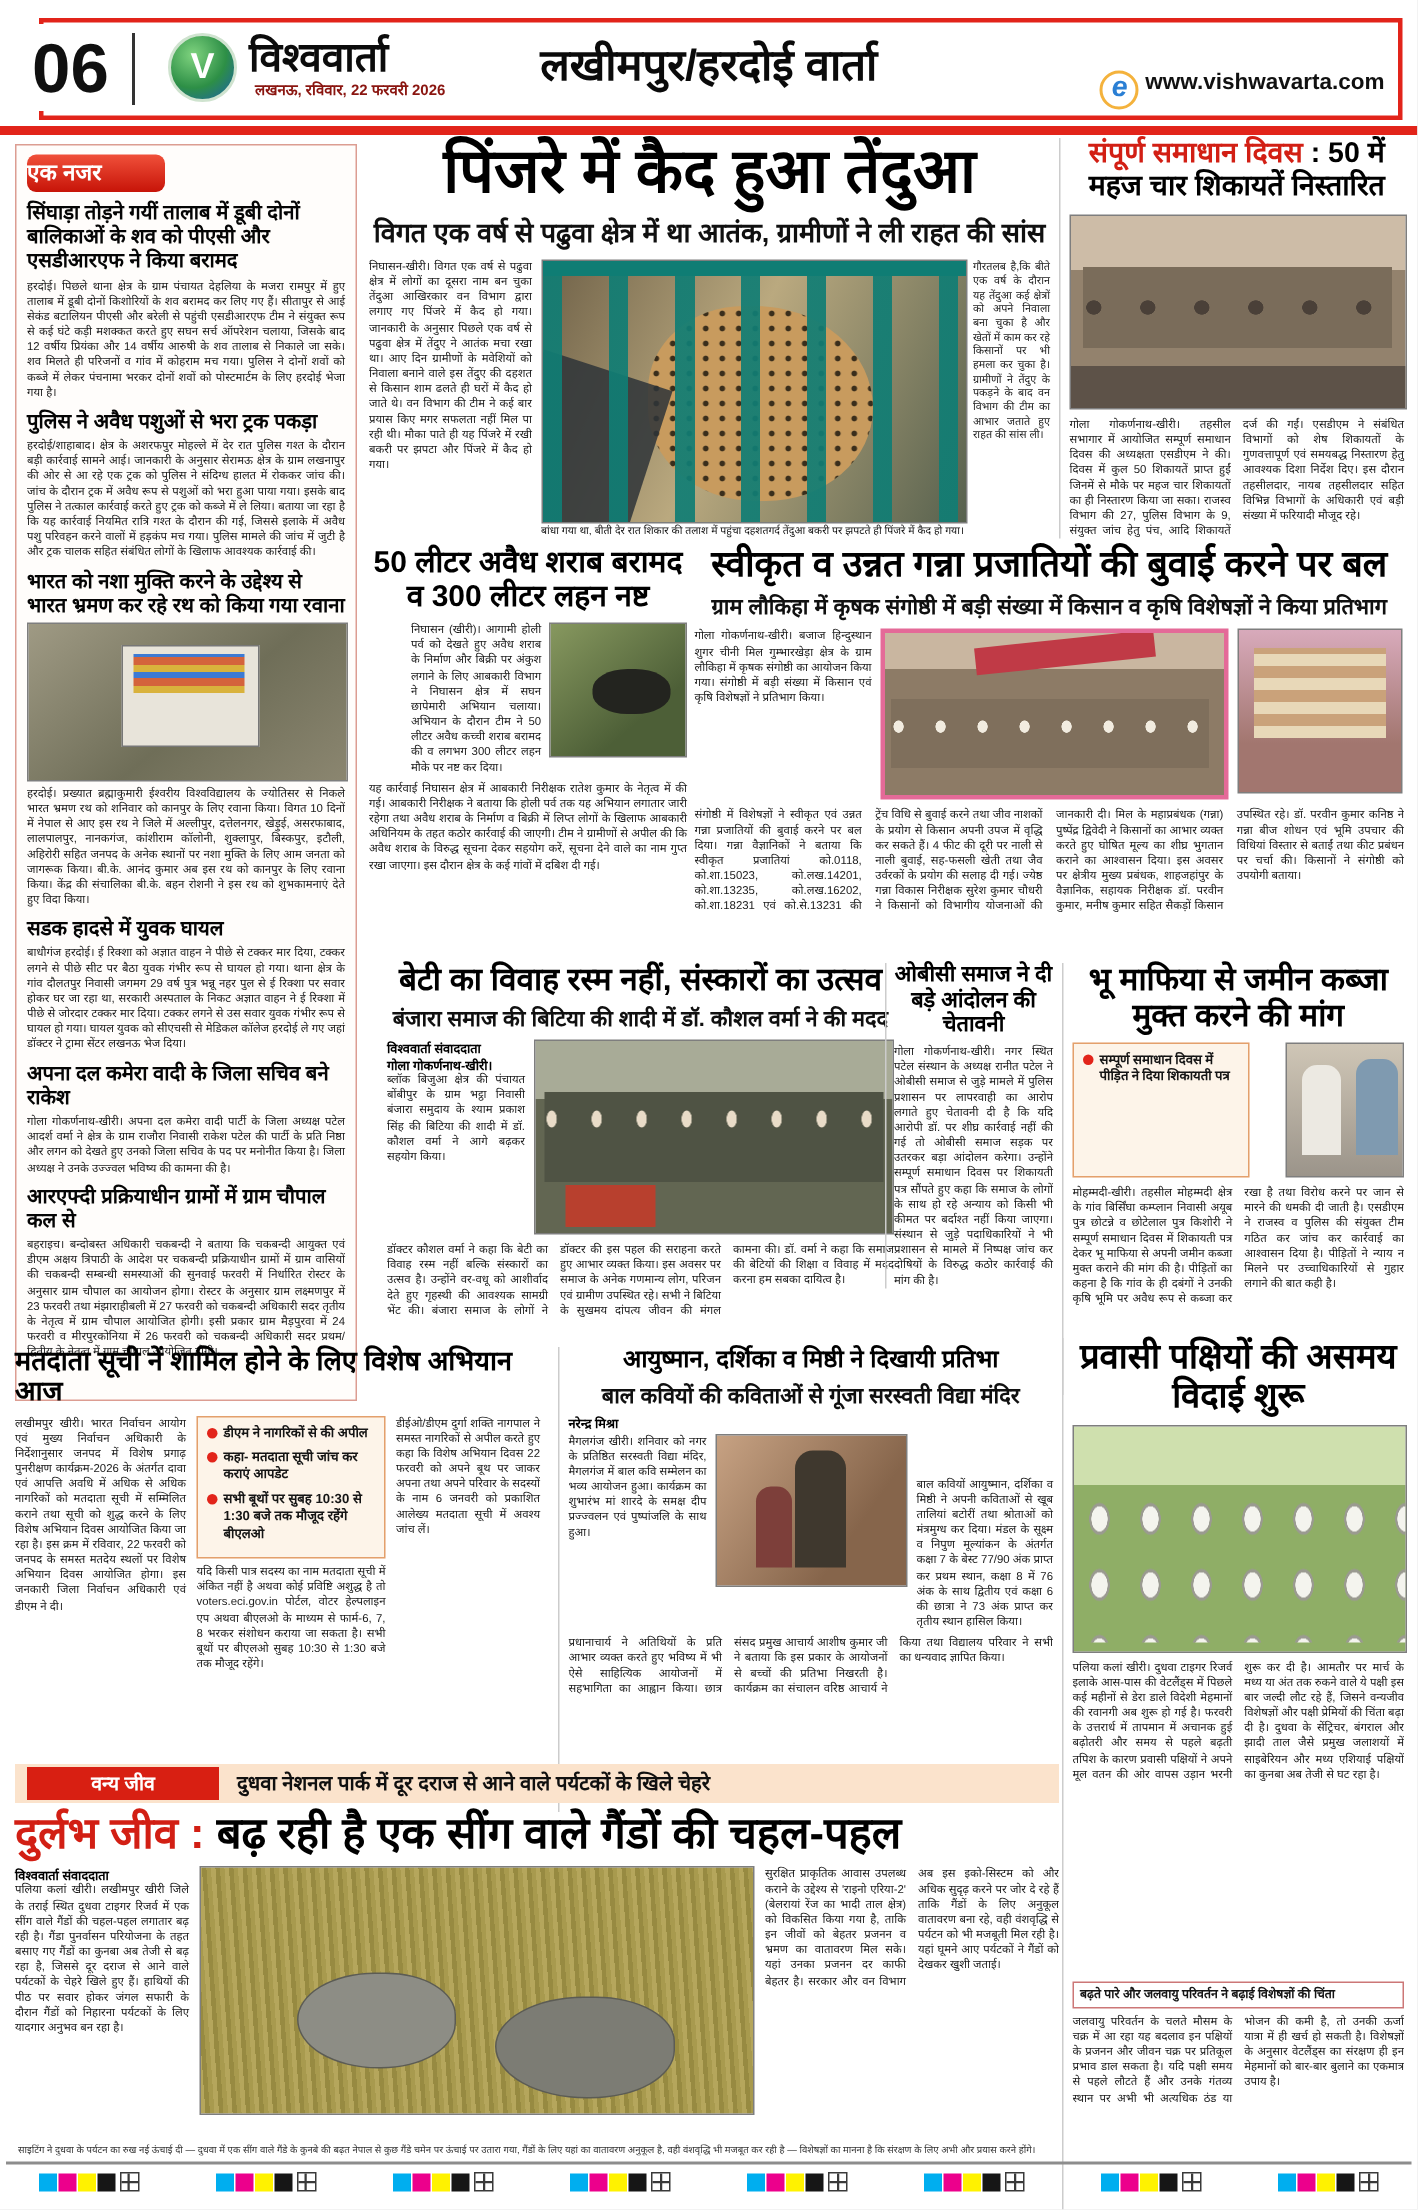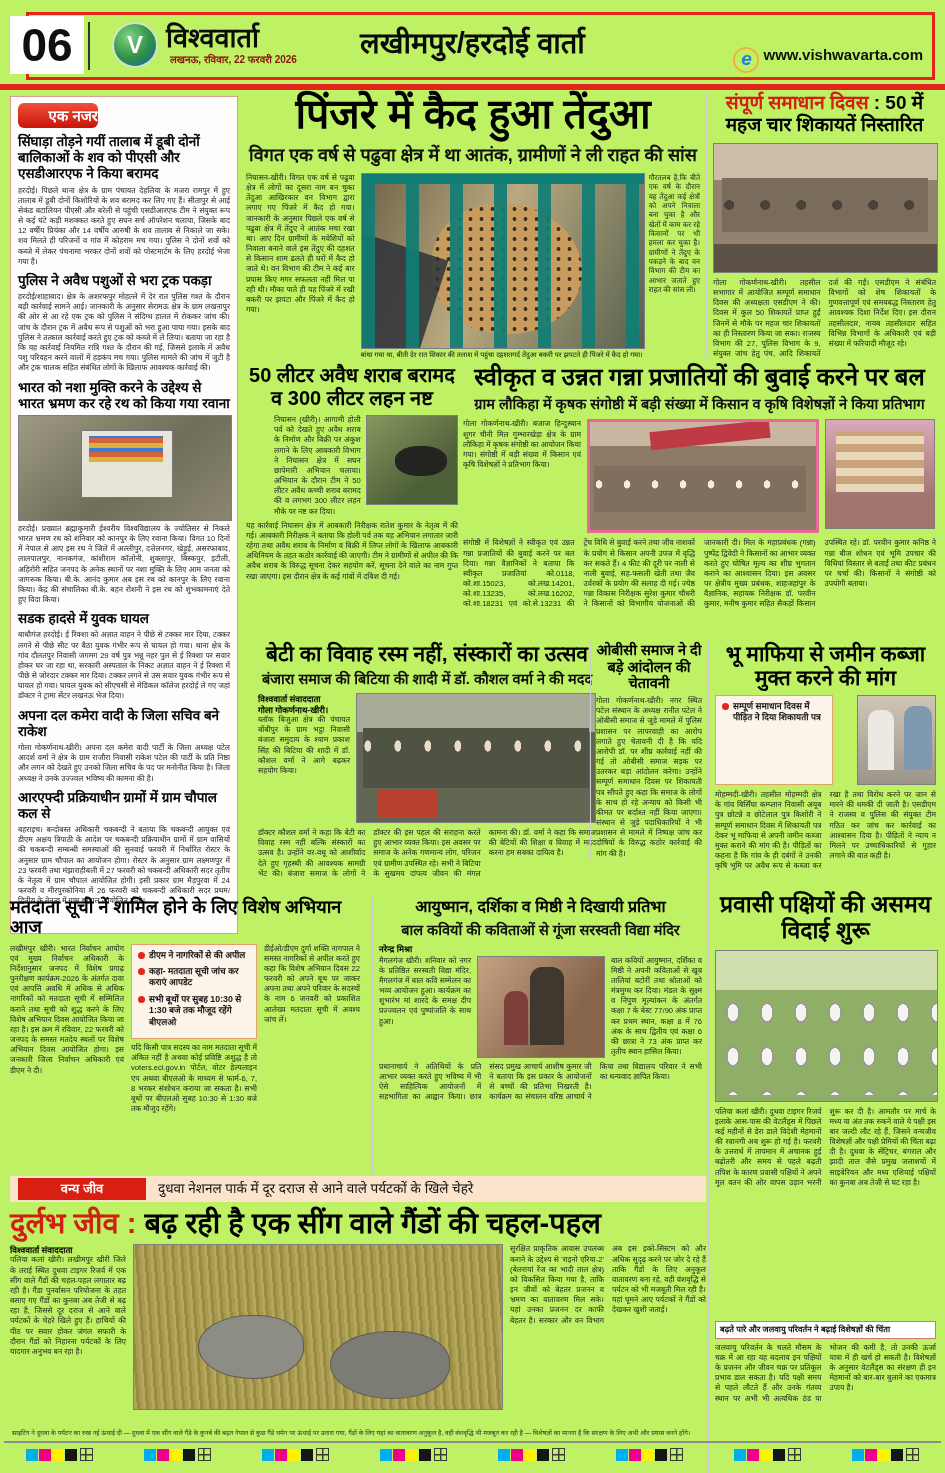--- a/index.html
+++ b/index.html
@@ -1,16 +1,16 @@
 <!DOCTYPE html>
 <html><head>
 <meta charset="utf-8">
 <style>
   html,body{margin:0;padding:0;background:#e9e9e9;}
-  #page{position:relative;width:945px;height:1473px;background:#bef264;margin:0 auto;
+  #page{position:relative;width:945px;height:1473px;background:#ffffff;margin:0 auto;
         font-family:"Liberation Sans",sans-serif;overflow:hidden;}
   .abs{position:absolute;}
   .just{text-align:justify;font-size:7.6px;line-height:1.34;color:#1b1b1b;}
   .just2{text-align:justify;font-size:7.2px;line-height:1.3;color:#222;}
   .red{color:#d21f14;}
   .ph{position:relative;overflow:hidden;border:1px solid #7e7e7e;background:#b9ab94;}
   .cap{font-size:7px;line-height:1.25;color:#111;margin-top:2px;text-align:justify;}
   .cols2{column-count:2;column-gap:8px;}
   .cols3{column-count:3;column-gap:8px;}
   .cols4{column-count:4;column-gap:9px;}
@@ -24,22 +24,22 @@
         background:radial-gradient(circle at 35% 30%,#7fd37f,#2d8f46 55%,#1c5fae);
         color:#fff;font-weight:bold;font-size:24px;text-align:center;line-height:42px;border:2px solid #cfe3cf;}
   .masthead{position:absolute;top:18px;left:166px;font-size:27px;font-weight:bold;color:#0b0b0b;}
   .dateline{position:absolute;top:52px;left:170px;font-size:10px;font-weight:bold;color:#8a1510;}
   .sectitle{position:absolute;top:22px;left:0;width:945px;text-align:center;font-size:29px;font-weight:bold;color:#0a0a0a;}
   .website{position:absolute;top:46px;right:22px;font-size:15px;font-weight:bold;color:#111;}
   .ie{display:inline-block;width:22px;height:22px;border-radius:50%;color:#2a7fd4;font-weight:bold;
       font-style:italic;font-size:19px;line-height:20px;text-align:center;border:2px solid #f4b23c;vertical-align:-5px;margin-right:4px;}
   
   .enbox{position:absolute;top:96px;left:10px;width:228px;height:838px;border:1px solid #dc9d92;padding:6px 7px;box-sizing:border-box;overflow:hidden;background:#fffdfb;}
-  .entitle{width:80px;height:25px;border-radius:6px;background:linear-gradient(#f0503a,#c71408);
-           color:#fff;font-weight:bold;font-size:15px;text-align:right;line-height:25px;margin-bottom:6px;}
+  .entitle{width:92px;height:25px;border-radius:6px;background:linear-gradient(#f0503a,#c71408);
+           color:#fff;font-weight:bold;font-size:15px;text-align:left;line-height:25px;margin-bottom:6px;}
   .enh{font-size:13.5px;font-weight:bold;line-height:1.2;color:#050505;margin:6px 0 3px 0;}
   
   .leadh{font-size:41px;font-weight:bold;color:#000;text-align:center;line-height:1.02;}
   .leadsub{font-size:18px;font-weight:bold;color:#101010;text-align:center;margin-top:6px;}
   .cagebars{position:absolute;inset:0;background:repeating-linear-gradient(90deg,rgba(16,125,116,.92) 0 13px,rgba(0,0,0,0) 13px 44px);}
   .cagetop{position:absolute;left:0;top:0;width:100%;height:10px;background:#0f7d74;}
   .leopard{position:absolute;left:70px;top:30px;width:150px;height:130px;border-radius:45% 55% 50% 50%;
            background:radial-gradient(circle,#3a2e1c 1.6px,transparent 2.2px) 0 0/11px 10px,#c89b5e;}
   .plastic{position:absolute;left:-20px;top:70px;width:90px;height:120px;background:#2e3438;transform:rotate(18deg);opacity:.85;}
   
@@ -48,21 +48,21 @@
   .sub2{font-size:14.5px;font-weight:bold;text-align:center;color:#101010;}
   .byline{font-size:8.5px;font-weight:bold;color:#000;}
   .bulletbox{border:1px solid #e3a06c;background:#fdf4e9;padding:5px 6px;box-sizing:border-box;}
   .bullet{display:flex;gap:4px;font-size:8.8px;font-weight:bold;line-height:1.3;color:#151515;margin-bottom:5px;}
   .dot{width:7px;height:7px;border-radius:50%;background:#e2241a;flex:0 0 7px;margin-top:2px;}
   .notebox{border:1px solid #c77;padding:3px 4px;font-size:8.2px;font-weight:bold;line-height:1.25;color:#141414;background:#fff;}
   
   .strip{position:absolute;top:1176px;left:10px;width:696px;height:26px;background:#fbe3cc;}
   .striplabel{position:absolute;left:8px;top:2px;width:128px;height:22px;background:#d81f12;color:#fff;
               font-weight:bold;font-size:13px;text-align:center;line-height:22px;}
-  .striptext{position:absolute;left:148px;top:3px;font-size:13.5px;font-weight:normal;color:#101010;}
+  .striptext{position:absolute;left:148px;top:3px;font-size:13.5px;font-weight:bold;color:#101010;}
   .rhinoh{font-size:29px;font-weight:bold;line-height:1.05;}
   .rh-blob{position:absolute;background:#8d8d85;border:1px solid #5c5c54;border-radius:50% 45% 48% 52%;}
   
   .regbar{position:absolute;top:1448px;left:0;width:945px;display:flex;justify-content:space-around;align-items:center;}
   .reggroup{display:flex;gap:1px;align-items:center;}
   .sq{width:12px;height:12px;display:inline-block;}
   .c{background:#00aeef}.m{background:#ec008c}.y{background:#fff200}.k{background:#161616}
   .gridm{width:11px;height:11px;border:1.5px solid #3a3a3a;display:inline-block;margin-left:2px;
         background:linear-gradient(#3a3a3a,#3a3a3a) 50% 0/1.5px 100% no-repeat,linear-gradient(#3a3a3a,#3a3a3a) 0 50%/100% 1.5px no-repeat;}
   .botrule{position:absolute;top:1441px;left:4px;width:937px;height:2px;background:#8d8d8d;}
@@ -191,21 +191,21 @@
     <div class="just cols3" style="margin-top:5px;height:118px;overflow:hidden;">डॉक्टर कौशल वर्मा ने कहा कि बेटी का विवाह रस्म नहीं बल्कि संस्कारों का उत्सव है। उन्होंने वर-वधू को आशीर्वाद देते हुए गृहस्थी की आवश्यक सामग्री भेंट की। बंजारा समाज के लोगों ने डॉक्टर की इस पहल की सराहना करते हुए आभार व्यक्त किया। इस अवसर पर समाज के अनेक गणमान्य लोग, परिजन एवं ग्रामीण उपस्थित रहे। सभी ने बिटिया के सुखमय दांपत्य जीवन की मंगल कामना की। डॉ. वर्मा ने कहा कि समाज की बेटियों की शिक्षा व विवाह में मदद करना हम सबका दायित्व है।</div>
   </div>
 
   <div class="abs" style="left:590px;top:642px;width:112px;border-left:1px solid #ccc;padding-left:5px;box-sizing:border-box;">
     <div style="font-size:14.5px;font-weight:bold;text-align:center;line-height:1.15;">ओबीसी समाज ने दी बड़े आंदोलन की चेतावनी</div>
     <div class="just" style="margin-top:4px;">गोला गोकर्णनाथ-खीरी। नगर स्थित पटेल संस्थान के अध्यक्ष रानीत पटेल ने ओबीसी समाज से जुड़े मामले में पुलिस प्रशासन पर लापरवाही का आरोप लगाते हुए चेतावनी दी है कि यदि आरोपी डॉ. पर शीघ्र कार्रवाई नहीं की गई तो ओबीसी समाज सड़क पर उतरकर बड़ा आंदोलन करेगा। उन्होंने सम्पूर्ण समाधान दिवस पर शिकायती पत्र सौंपते हुए कहा कि समाज के लोगों के साथ हो रहे अन्याय को किसी भी कीमत पर बर्दाश्त नहीं किया जाएगा। संस्थान से जुड़े पदाधिकारियों ने भी प्रशासन से मामले में निष्पक्ष जांच कर दोषियों के विरुद्ध कठोर कार्रवाई की मांग की है।</div>
   </div>
 
   <div class="abs" style="left:708px;top:642px;width:228px;border-left:1px solid #ccc;padding-left:6px;box-sizing:border-box;">
     <div style="font-size:21px;font-weight:bold;text-align:center;line-height:1.12;">भू माफिया से जमीन कब्जा मुक्त करने की मांग</div>
-    <div style="display:flex;gap:24px;margin-top:6px;">
+    <div style="display:flex;gap:24px;margin-top:6px;font-family:Liberation Serif, serif;">
       <div class="bulletbox" style="width:128px;">
         <div class="bullet">
             <span class="dot"></span>
             <span>सम्पूर्ण समाधान दिवस में पीड़ित ने दिया शिकायती पत्र</span>
           </div>
       </div>
       <div class="ph" style="width:84px;height:88px;background:linear-gradient(#cfc6b6,#9b948a);">
         <div style="position:absolute;left:10px;top:14px;width:26px;height:60px;border-radius:10px 10px 0 0;background:#ece9e2;"></div>
         <div style="position:absolute;left:46px;top:10px;width:28px;height:64px;border-radius:10px 10px 0 0;background:#7f9ab0;"></div>
       </div>
@@ -241,21 +241,21 @@
   <div class="abs" style="left:372px;top:898px;width:330px;border-left:1px solid #ccc;padding-left:6px;box-sizing:border-box;">
     <div style="font-size:16px;font-weight:bold;text-align:center;line-height:1.1;">आयुष्मान, दर्शिका व मिष्ठी ने दिखायी प्रतिभा</div>
     <div class="sub2" style="margin-top:3px;">बाल कवियों की कविताओं से गूंजा सरस्वती विद्या मंदिर</div>
     <div class="byline" style="margin-top:4px;">नरेन्द्र मिश्रा</div>
     <div style="display:flex;gap:6px;margin-top:2px;">
       <div class="just" style="width:92px;">मैगलगंज खीरी। शनिवार को नगर के प्रतिष्ठित सरस्वती विद्या मंदिर, मैगलगंज में बाल कवि सम्मेलन का भव्य आयोजन हुआ। कार्यक्रम का शुभारंभ मां शारदे के समक्ष दीप प्रज्ज्वलन एवं पुष्पांजलि के साथ हुआ।</div>
       <div class="ph" style="width:126px;height:100px;background:linear-gradient(125deg,#c7a283,#86654b 70%);">
         <div style="position:absolute;left:52px;top:10px;width:34px;height:78px;border-radius:12px 12px 0 0;background:#3f382e;"></div>
         <div style="position:absolute;left:26px;top:34px;width:24px;height:54px;border-radius:10px 10px 0 0;background:#7d3f3a;"></div>
       </div>
-      <div class="just" style="flex:1;">बाल कवियों आयुष्मान, दर्शिका व मिष्ठी ने अपनी कविताओं से खूब तालियां बटोरीं तथा श्रोताओं को मंत्रमुग्ध कर दिया। मंडल के सूक्ष्म व निपुण मूल्यांकन के अंतर्गत कक्षा 7 के बेस्ट 77/90 अंक प्राप्त कर प्रथम स्थान, कक्षा 8 में 76 अंक के साथ द्वितीय एवं कक्षा 6 की छात्रा ने 73 अंक प्राप्त कर तृतीय स्थान हासिल किया।</div>
+      <div class="just" style="flex:1;margin-top:29px;">बाल कवियों आयुष्मान, दर्शिका व मिष्ठी ने अपनी कविताओं से खूब तालियां बटोरीं तथा श्रोताओं को मंत्रमुग्ध कर दिया। मंडल के सूक्ष्म व निपुण मूल्यांकन के अंतर्गत कक्षा 7 के बेस्ट 77/90 अंक प्राप्त कर प्रथम स्थान, कक्षा 8 में 76 अंक के साथ द्वितीय एवं कक्षा 6 की छात्रा ने 73 अंक प्राप्त कर तृतीय स्थान हासिल किया।</div>
     </div>
     <div class="just cols3" style="margin-top:4px;height:118px;overflow:hidden;">प्रधानाचार्य ने अतिथियों के प्रति आभार व्यक्त करते हुए भविष्य में भी ऐसे साहित्यिक आयोजनों में सहभागिता का आह्वान किया। छात्र संसद प्रमुख आचार्य आशीष कुमार जी ने बताया कि इस प्रकार के आयोजनों से बच्चों की प्रतिभा निखरती है। कार्यक्रम का संचालन वरिष्ठ आचार्य ने किया तथा विद्यालय परिवार ने सभी का धन्यवाद ज्ञापित किया।</div>
   </div>
 
   <div class="abs" style="left:708px;top:892px;width:228px;border-left:1px solid #ccc;padding-left:6px;box-sizing:border-box;">
     <div style="font-size:23px;font-weight:bold;text-align:center;line-height:1.12;">प्रवासी पक्षियों की असमय विदाई शुरू</div>
     <div class="ph" style="width:100%;height:150px;margin:6px 0 5px 0;background:linear-gradient(#cfe0ae 0 26%,#8fae66 26% 100%);">
       <div style="position:absolute;left:0;top:44px;width:100%;height:100px;background:radial-gradient(ellipse at 50% 40%,#f4f4ee 22%,#9a9a90 23% 28%,transparent 29%) 0 0/34px 44px;"></div>
     </div>
     <div class="just cols2" style="height:210px;overflow:hidden;">पलिया कलां खीरी। दुधवा टाइगर रिजर्व इलाके आस-पास की वेटलैंड्स में पिछले कई महीनों से डेरा डाले विदेशी मेहमानों की रवानगी अब शुरू हो गई है। फरवरी के उत्तरार्ध में तापमान में अचानक हुई बढ़ोतरी और समय से पहले बढ़ती तपिश के कारण प्रवासी पक्षियों ने अपने मूल वतन की ओर वापस उड़ान भरनी शुरू कर दी है। आमतौर पर मार्च के मध्य या अंत तक रुकने वाले ये पक्षी इस बार जल्दी लौट रहे हैं, जिसने वन्यजीव विशेषज्ञों और पक्षी प्रेमियों की चिंता बढ़ा दी है। दुधवा के सेंट्रिचर, बंगराल और झादी ताल जैसे प्रमुख जलाशयों में साइबेरियन और मध्य एशियाई पक्षियों का कुनबा अब तेजी से घट रहा है।</div>

